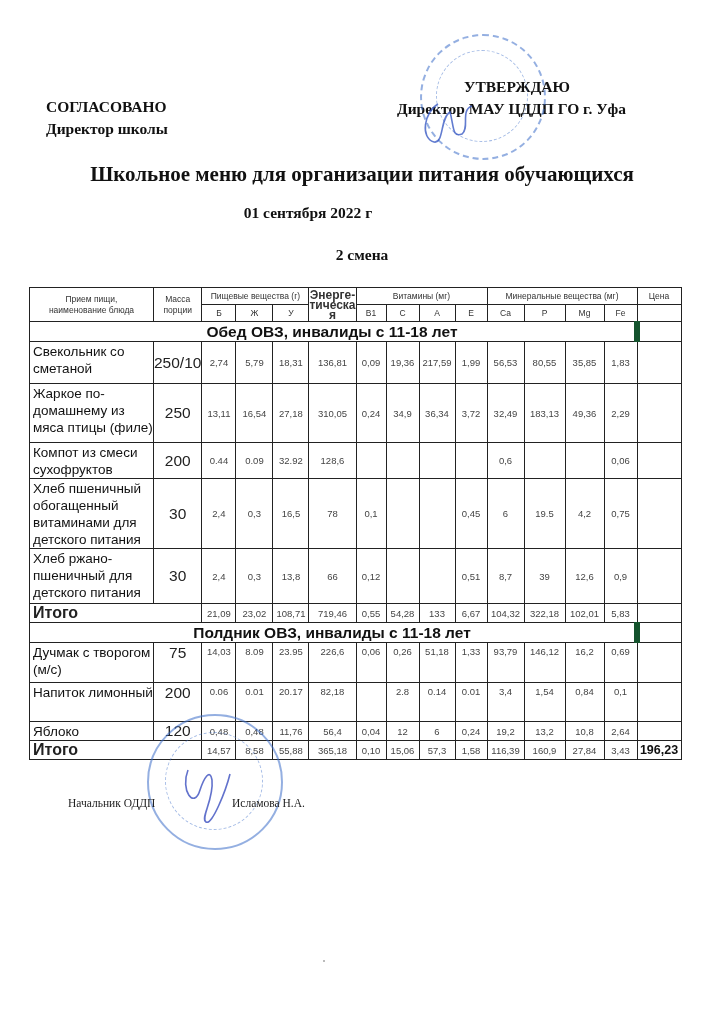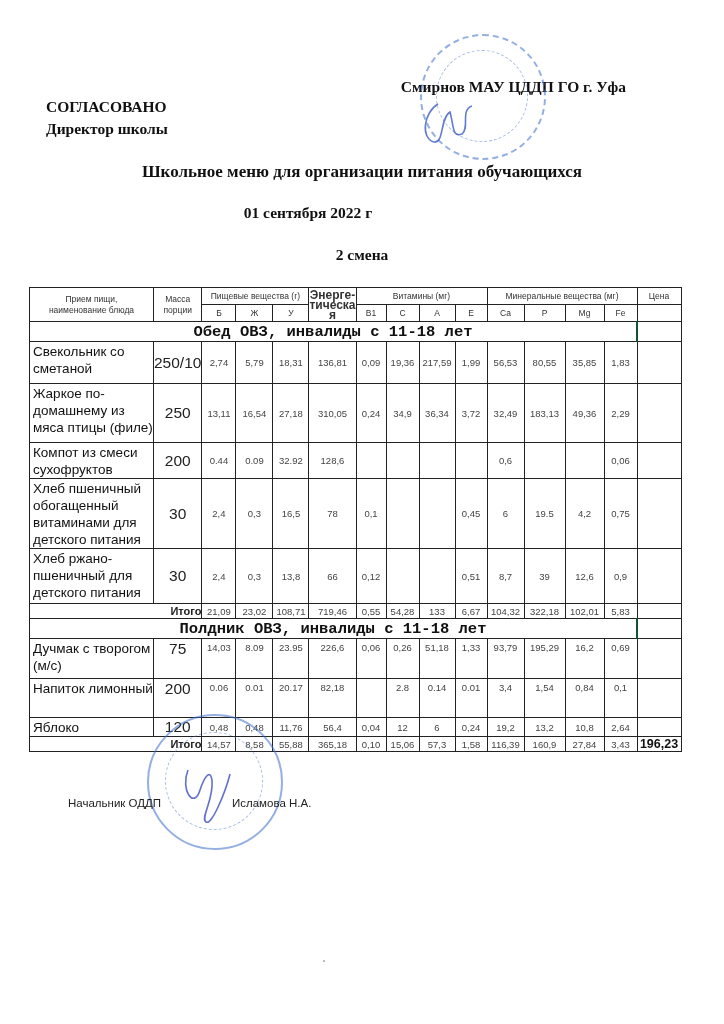--- a/index.html
+++ b/index.html
@@ -1,67 +1,68 @@
 <!DOCTYPE html>
 <html><head>
   <meta charset="utf-8">
   <style>
     html, body { margin: 0; padding: 0; background: #ffffff; }
     body { width: 724px; height: 1024px; position: relative; overflow: hidden; color: #111; }
     .serif { font-family: "Liberation Serif", "DejaVu Serif", serif; font-weight: bold; }
-    .sans { font-family: Liberation Sans, sans-serif; }
+    .sans { font-family: Liberation Serif, serif; }
 
     .abs { position: absolute; }
 
     #left-block { left: 46px; top: 96px; font-size: 15.5px; line-height: 22px; }
     #right-block { left: 368px; top: 76px; font-size: 15.5px; line-height: 22px; text-align: right; width: 258px; }
     #right-block .l1 { text-align: center; padding-left: 40px; }
     #right-block .sig-line { display: inline-block; width: 108px; border-bottom: 1.5px solid #222; vertical-align: bottom; margin-right: 6px; height: 14px; }
 
-    #title { left: 0; width: 724px; top: 162px; text-align: center; font-size: 17px; }
+    #title { left: 0; width: 724px; top: 162px; text-align: center; font-size: 21px; }
     #date { left: 0; width: 616px; top: 204px; text-align: center; font-size: 15.5px; }
     #shift { left: 0; width: 724px; top: 246px; text-align: center; font-size: 15.5px; }
 
     table.menu {
       position: absolute; left: 29px; top: 287px;
       border-collapse: collapse; table-layout: fixed;
       font-family: "Liberation Sans", "DejaVu Sans", sans-serif;
     }
     table.menu td, table.menu th {
       border: 1px solid #222; padding: 0; text-align: center; vertical-align: middle;
       font-weight: normal; overflow: hidden;
     }
     table.menu th { font-size: 8.5px; color: #333; line-height: 11px; }
     table.menu td.num { font-size: 9.5px; color: #444; }
     table.menu td.num.top { vertical-align: top; padding-top: 3px; }
     table.menu td.mass { font-size: 15.5px; color: #222; }
     table.menu td.mass.top { vertical-align: top; padding-top: 1px; }
     table.menu td.name { text-align: left; font-size: 13.5px; line-height: 17px; padding-left: 3px; color: #111; vertical-align: top; padding-top: 1px; }
-    table.menu td.total-label { text-align: right; font-size: 11px; font-weight: bold; padding-left: 3px; color: #222; }
-    table.menu td.section { font-family: Liberation Mono, monospace; font-weight: bold; font-size: 15.5px; border-right: 2px solid #14532d; }
+    table.menu td.total-label { text-align: left; font-size: 16px; font-weight: bold; padding-left: 3px; color: #222; }
+    table.menu td.section { font-family: Liberation Sans, sans-serif; font-weight: bold; font-size: 15.5px; border-right: 6px solid #14532d; }
     table.menu td.price-bold { font-size: 12.5px; font-weight: bold; color: #111; }
 
     #footer-left { left: 68px; top: 797px; font-size: 11.5px; color: #222; }
     #footer-right { left: 232px; top: 797px; font-size: 11.5px; color: #222; }
 
     .stamp { position: absolute; border-radius: 50%; border: 2px solid rgba(60,110,200,0.55); pointer-events: none; }
     .stamp .inner { position: absolute; border-radius: 50%; border: 1.5px dashed rgba(60,110,200,0.45); }
     .signature { position: absolute; pointer-events: none; }
     #dot { left: 323px; top: 960px; width: 2px; height: 2px; background: #bbb; }
   </style>
 </head>
 <body>
 
 <div id="left-block" class="abs serif">
   <div>СОГЛАСОВАНО</div>
   <div>Директор школы</div>
 </div>
 
 <div id="right-block" class="abs serif">
-  <div>Смирнов МАУ ЦДДП ГО г. Уфа</div>
+  <div class="l1">УТВЕРЖДАЮ</div>
+  <div>Директор МАУ ЦДДП ГО г. Уфа</div>
 </div>
 
 <div class="stamp" style="left:420px; top:34px; width:122px; height:122px; border-style:dashed;">
   <div class="inner" style="left:14px; top:14px; width:90px; height:90px;"></div>
 </div>
 <svg class="signature" style="left:410px; top:98px;" width="80" height="50" viewBox="0 0 80 50">
   <path d="M28 6 C14 14, 10 40, 24 44 C34 46, 30 20, 40 14 C44 28, 42 40, 52 36 C60 30, 50 12, 62 8" fill="none" stroke="#3b5bc4" stroke-width="1.6" opacity="0.8"></path>
 </svg>
 
 <div id="title" class="abs serif">Школьное меню для организации питания обучающихся</div>
@@ -224,21 +225,21 @@
         <td class="mass top">75</td>
         <td class="num top">14,03</td>
         <td class="num top">8.09</td>
         <td class="num top">23.95</td>
         <td class="num top">226,6</td>
         <td class="num top">0,06</td>
         <td class="num top">0,26</td>
         <td class="num top">51,18</td>
         <td class="num top">1,33</td>
         <td class="num top">93,79</td>
-        <td class="num top">195,29</td>
+        <td class="num top">146,12</td>
         <td class="num top">16,2</td>
         <td class="num top">0,69</td>
         <td class="num"></td>
       </tr>
       <tr style="height: 39px;">
         <td class="name">Напиток лимонный</td>
         <td class="mass top">200</td>
         <td class="num top">0.06</td>
         <td class="num top">0.01</td>
         <td class="num top">20.17</td>

